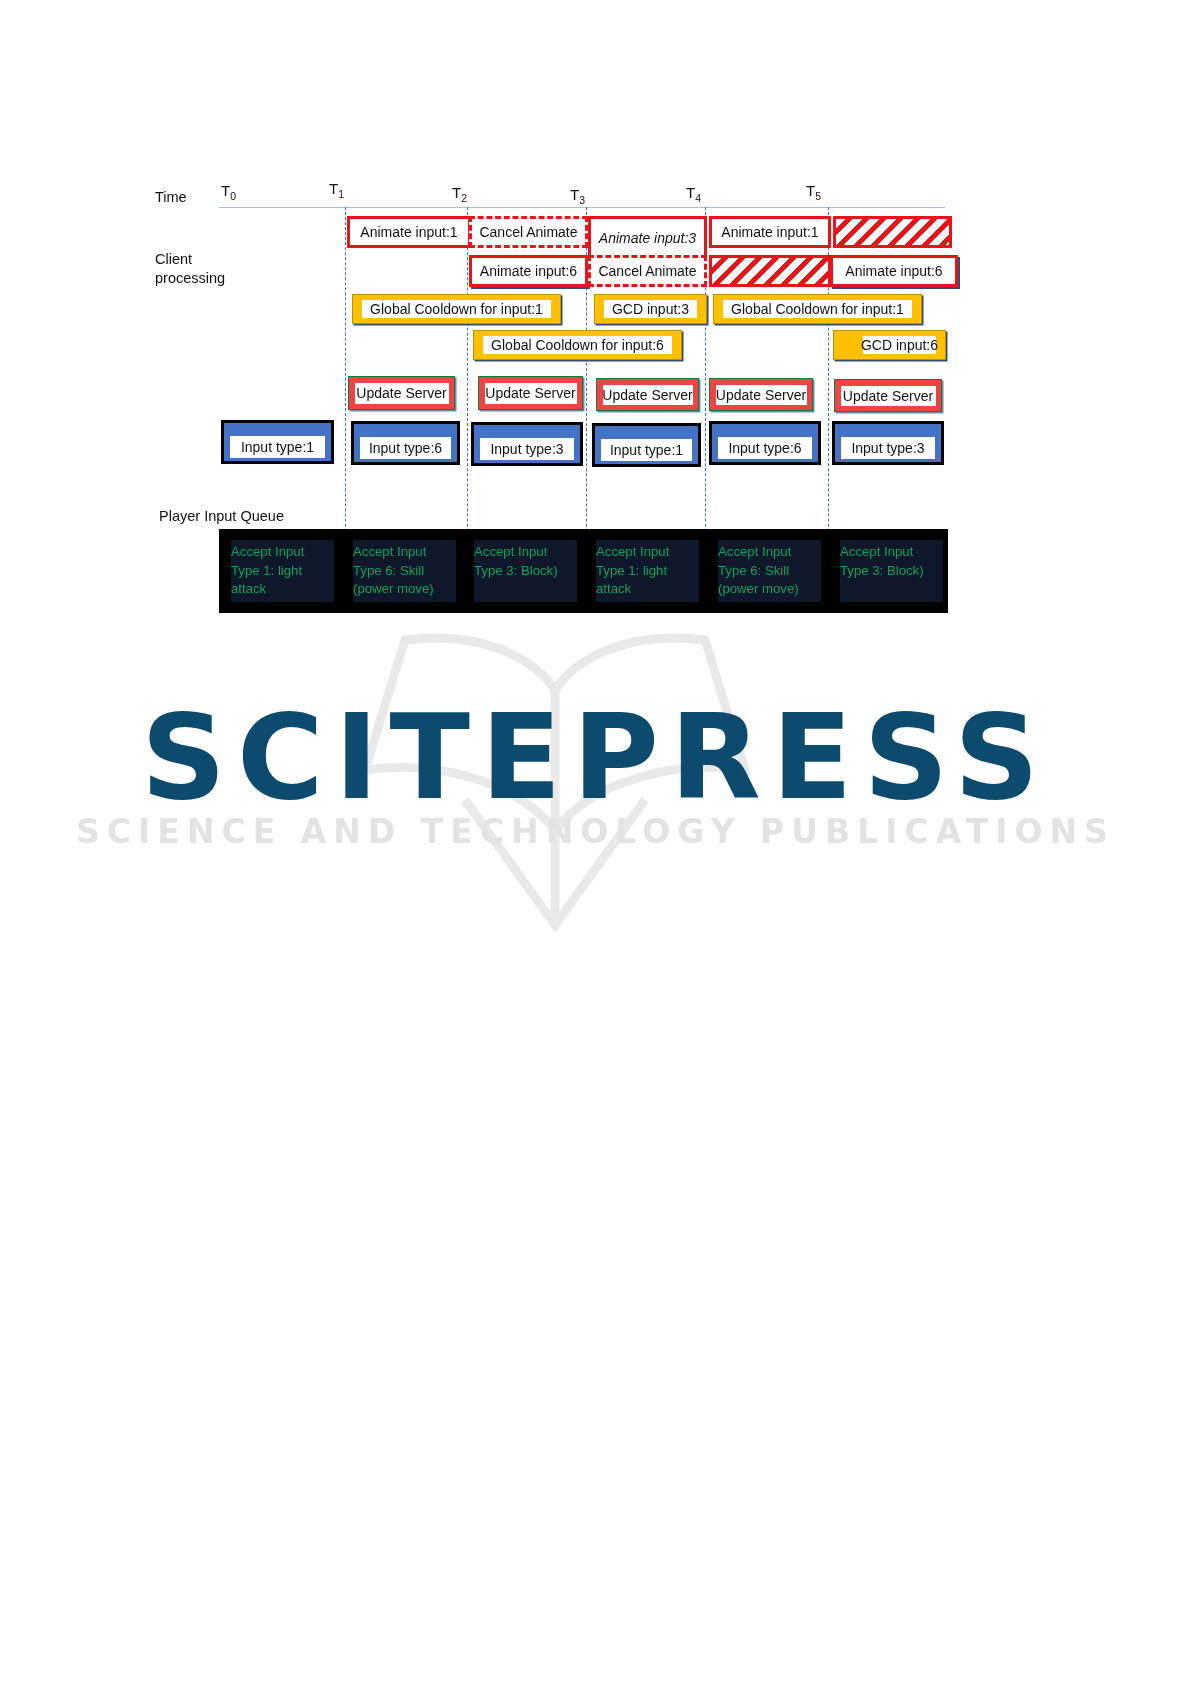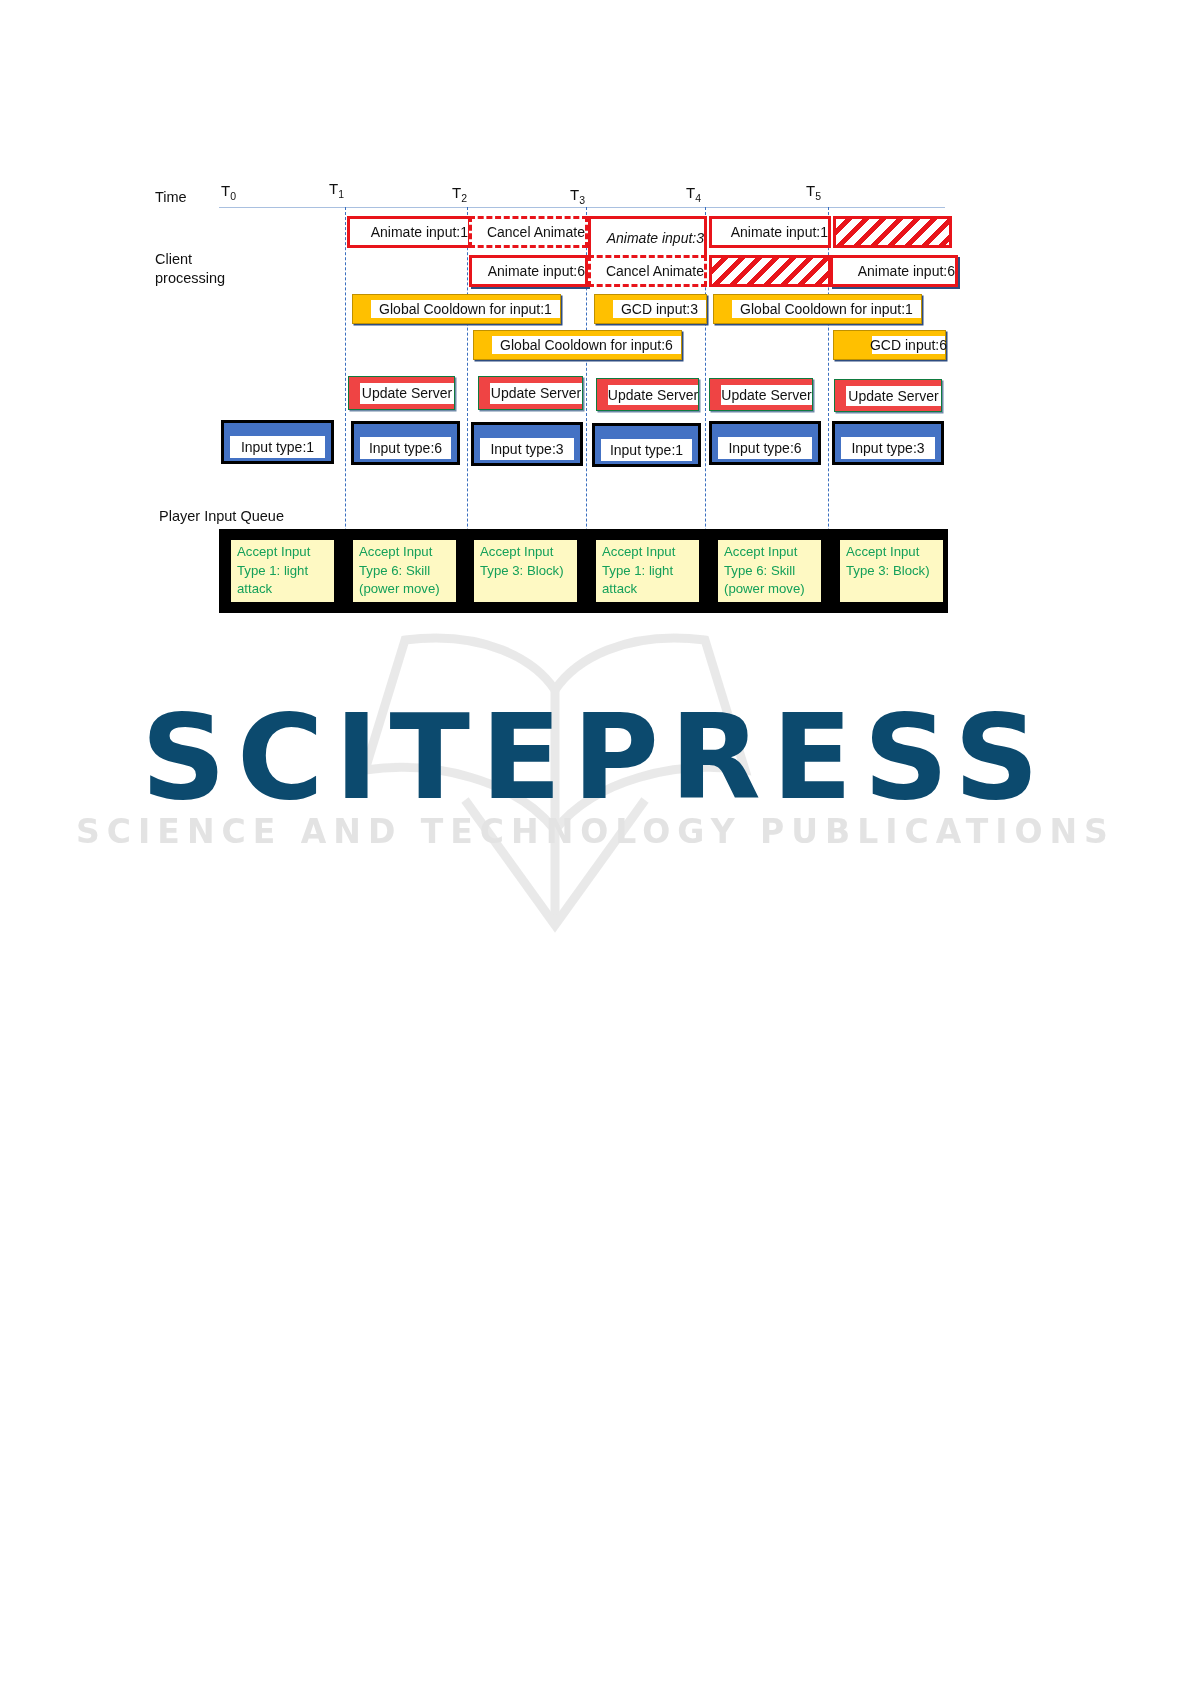--- a/index.html
+++ b/index.html
@@ -27,21 +27,21 @@
   
   .axis-line{position:absolute;height:1px;background:#a9c0e0;}
   .tick{position:absolute;font-size:15px;color:#111;}
   .tick sub{font-size:10.5px;}
 
   
   .vguide{position:absolute;width:0;border-left:1.4px dashed #3b6fbf;}
 
   
   .bar{position:absolute;box-sizing:border-box;display:flex;align-items:center;
-       justify-content:flex-end;font-size:14px;color:#111;white-space:nowrap;}
+       justify-content:center;font-size:14px;color:#111;white-space:nowrap;}
 
   
   .bar.red{border:3px solid #e8141a;background:#ffffff;}
   .bar.red-shadow{box-shadow:2px 2px 0 #2e4d80;}
   
   .bar.hatch-light{
       border:3px dashed #e8141a;background:#ffffff;
   }
   .bar.hatch-full{
       border:3px solid #e8141a;
@@ -61,22 +61,22 @@
   .bar.green .inner{background:#ffffff;height:calc(100% - 11px);
       width:calc(100% - 11px);display:flex;align-items:center;justify-content:center;}
 
   
   .bar.blue{background:#4472c4;border:3px solid #000000;}
   .bar.blue .inner{background:#ffffff;position:absolute;left:6px;right:6px;
       top:13px;bottom:3px;display:flex;align-items:center;justify-content:center;}
 
   
   .queue-strip{position:absolute;background:#000000;}
-  .queue-cell{position:absolute;background:#fef9c3;color:#14a05a;
-      font-size:13.2px;line-height:1.42;padding:3px 5px 0 6px;
+  .queue-cell{position:absolute;background:#0f172a;color:#14a05a;
+      font-size:13.2px;line-height:1.42;padding:3px 5px 0 0;
       box-sizing:border-box;white-space:pre-line;}
 </style>
 </head>
 <body>
 
 <div id="stage">
 
   <div class="wm">
     <svg class="wm-book" viewBox="0 0 420 330">
       <path d="M60 20 C140 10 190 40 210 70 C230 40 280 10 360 20 L400 150 C330 140 250 160 210 210 C170 160 90 140 20 150 Z" fill="none" stroke="#e6e6e6" stroke-width="9"></path>

